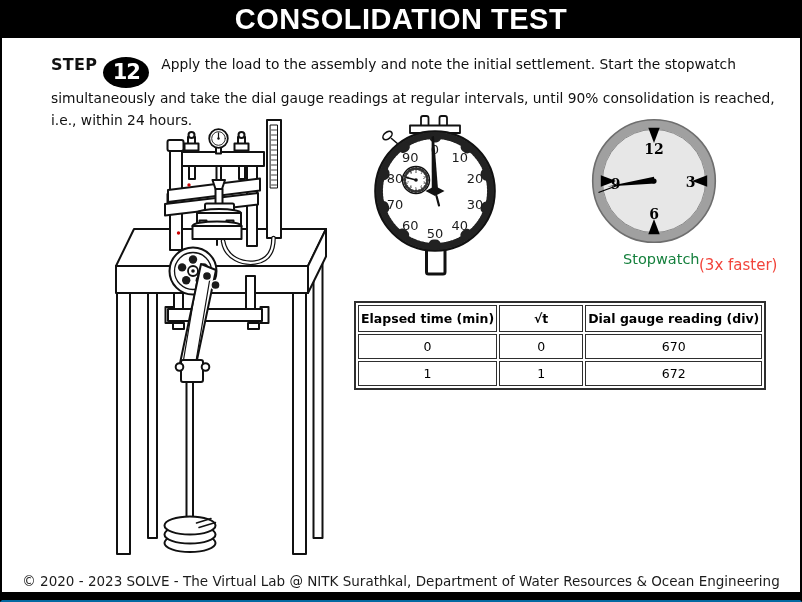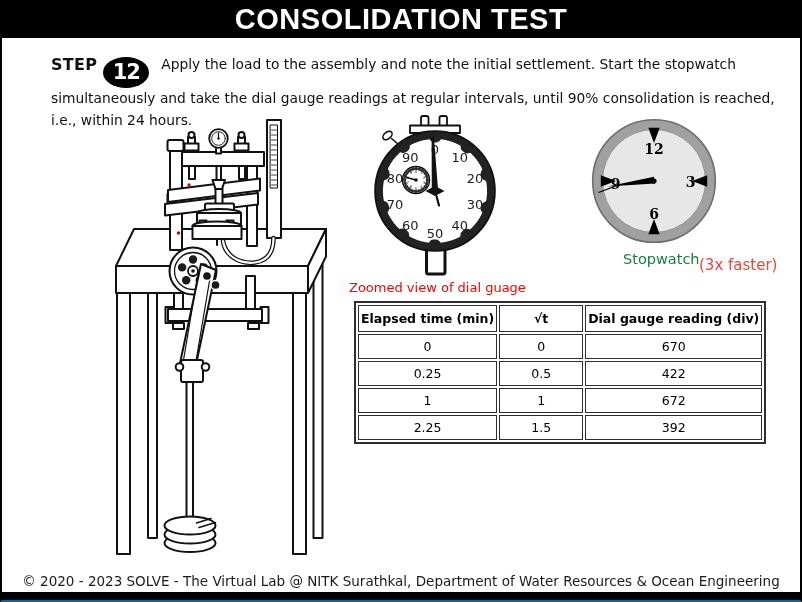--- a/index.html
+++ b/index.html
@@ -208,21 +208,20 @@
         <path d="M414,180 L404.5,177.5" stroke-width="1.6" fill="none"></path>
         <circle cx="414" cy="180" r="1.8" fill="#111" stroke="none"></circle>
       </g>
       <g fill="#111" stroke="none">
         <polygon points="429.8,192 436.2,192 431.9,136 429.6,136.8"></polygon>
         <polygon points="423.5,191 433,186 442.5,191 433,196"></polygon>
         <path d="M434.5,196 L437,205.5" stroke="#111" stroke-width="2.2" fill="none"></path>
       </g>
     </g>
   </svg>
-  <div class="caption-red">Zoomed view of dial guage</div>
 
   <svg style="left:588px;top:115px;" width="130" height="132" viewBox="588 115 130 132">
     <circle cx="652" cy="181" r="56.5" fill="#e7e7e7" stroke="#a0a0a0" stroke-width="9.5"></circle>
     <circle cx="652" cy="181" r="61.3" fill="none" stroke="#6e6e6e" stroke-width="1.6"></circle>
     <circle cx="652" cy="181" r="51.6" fill="none" stroke="#8a8a8a" stroke-width="1"></circle>
     <g fill="#000">
       <polygon points="646.3,127.8 657.7,127.8 652,143"></polygon>
       <polygon points="646.3,234.2 657.7,234.2 652,219"></polygon>
       <polygon points="598.8,175.3 598.8,186.7 614,181"></polygon>
       <polygon points="705.2,175.3 705.2,186.7 690,181"></polygon>
@@ -250,33 +249,23 @@
         <th class="c3">Dial gauge reading (div)</th>
       </tr>
     </thead>
     <tbody>
       <tr>
         <td class="c1">0</td>
         <td class="c2">0</td>
         <td class="c3">670</td>
       </tr>
       <tr>
-        <td class="c1">0.25</td>
-        <td class="c2">0.5</td>
-        <td class="c3">422</td>
-      </tr>
-      <tr>
         <td class="c1">1</td>
         <td class="c2">1</td>
         <td class="c3">672</td>
       </tr>
-      <tr>
-        <td class="c1">2.25</td>
-        <td class="c2">1.5</td>
-        <td class="c3">392</td>
-      </tr>
     </tbody>
   </table>
 
   <div class="footer-text">© 2020 - 2023 SOLVE - The Virtual Lab @ NITK Surathkal, Department of Water Resources &amp; Ocean Engineering</div>
   <div class="bottom-bar"></div>
 
 </div>
 
 </body></html>

